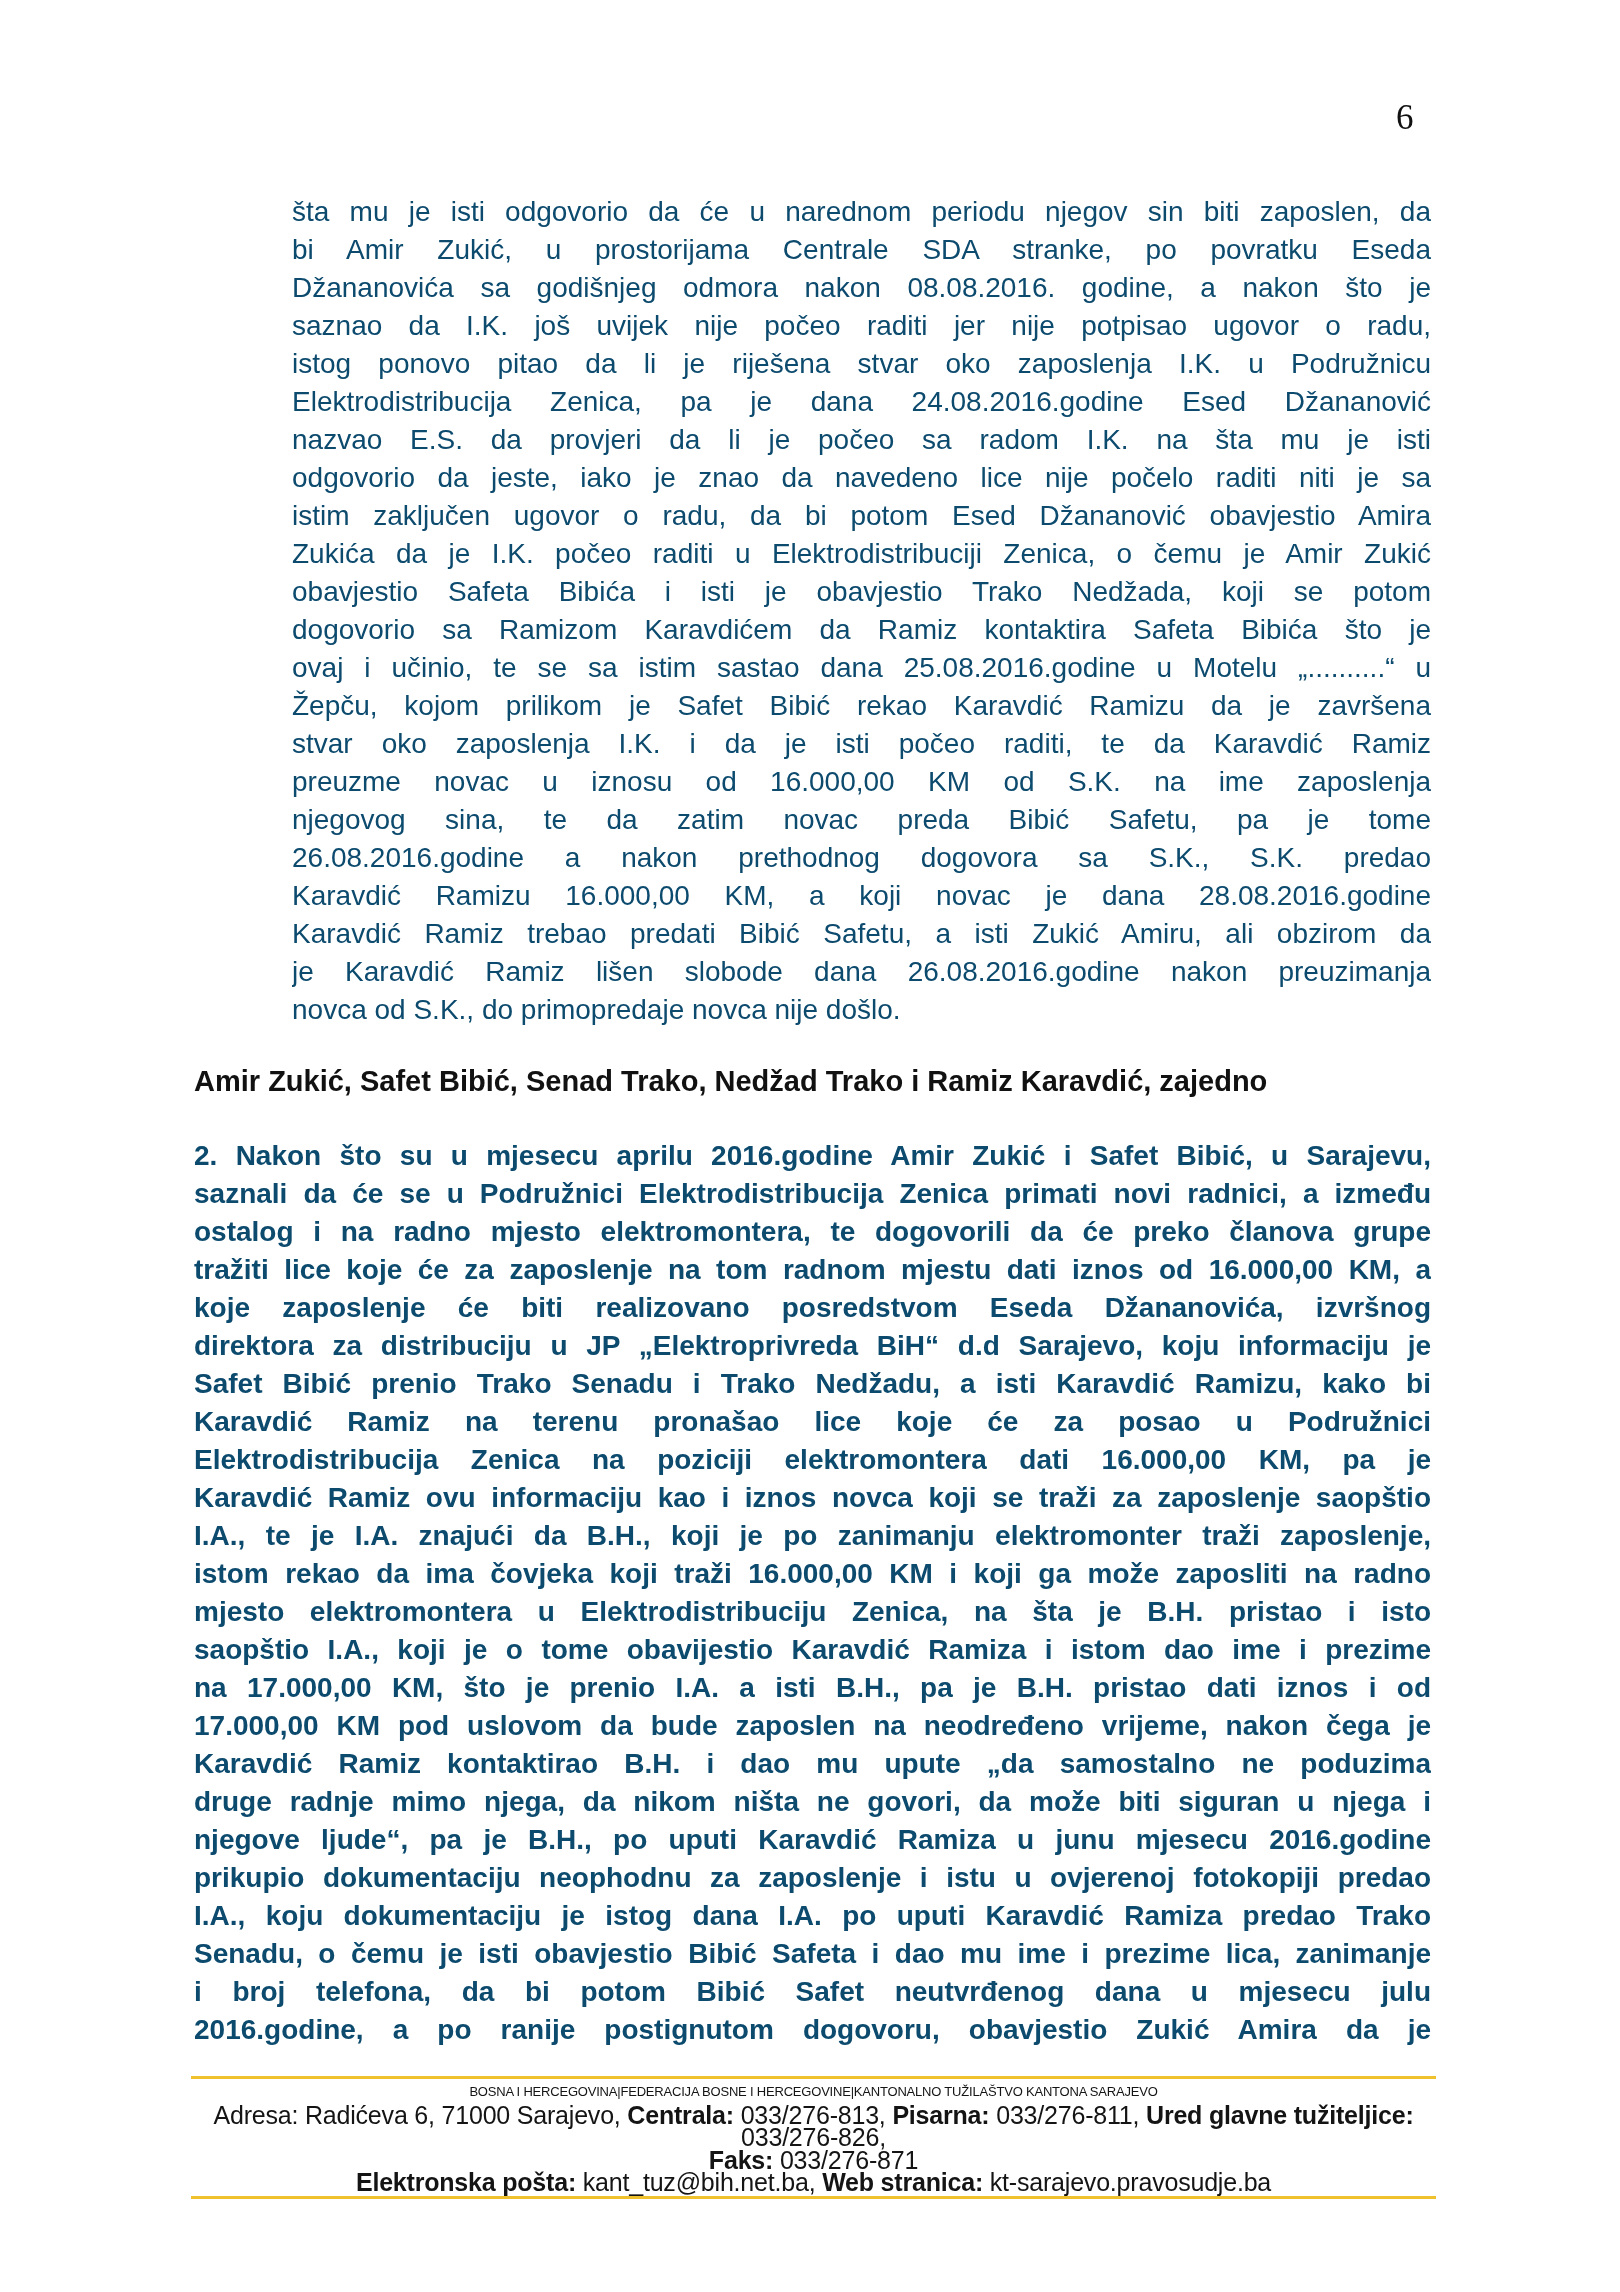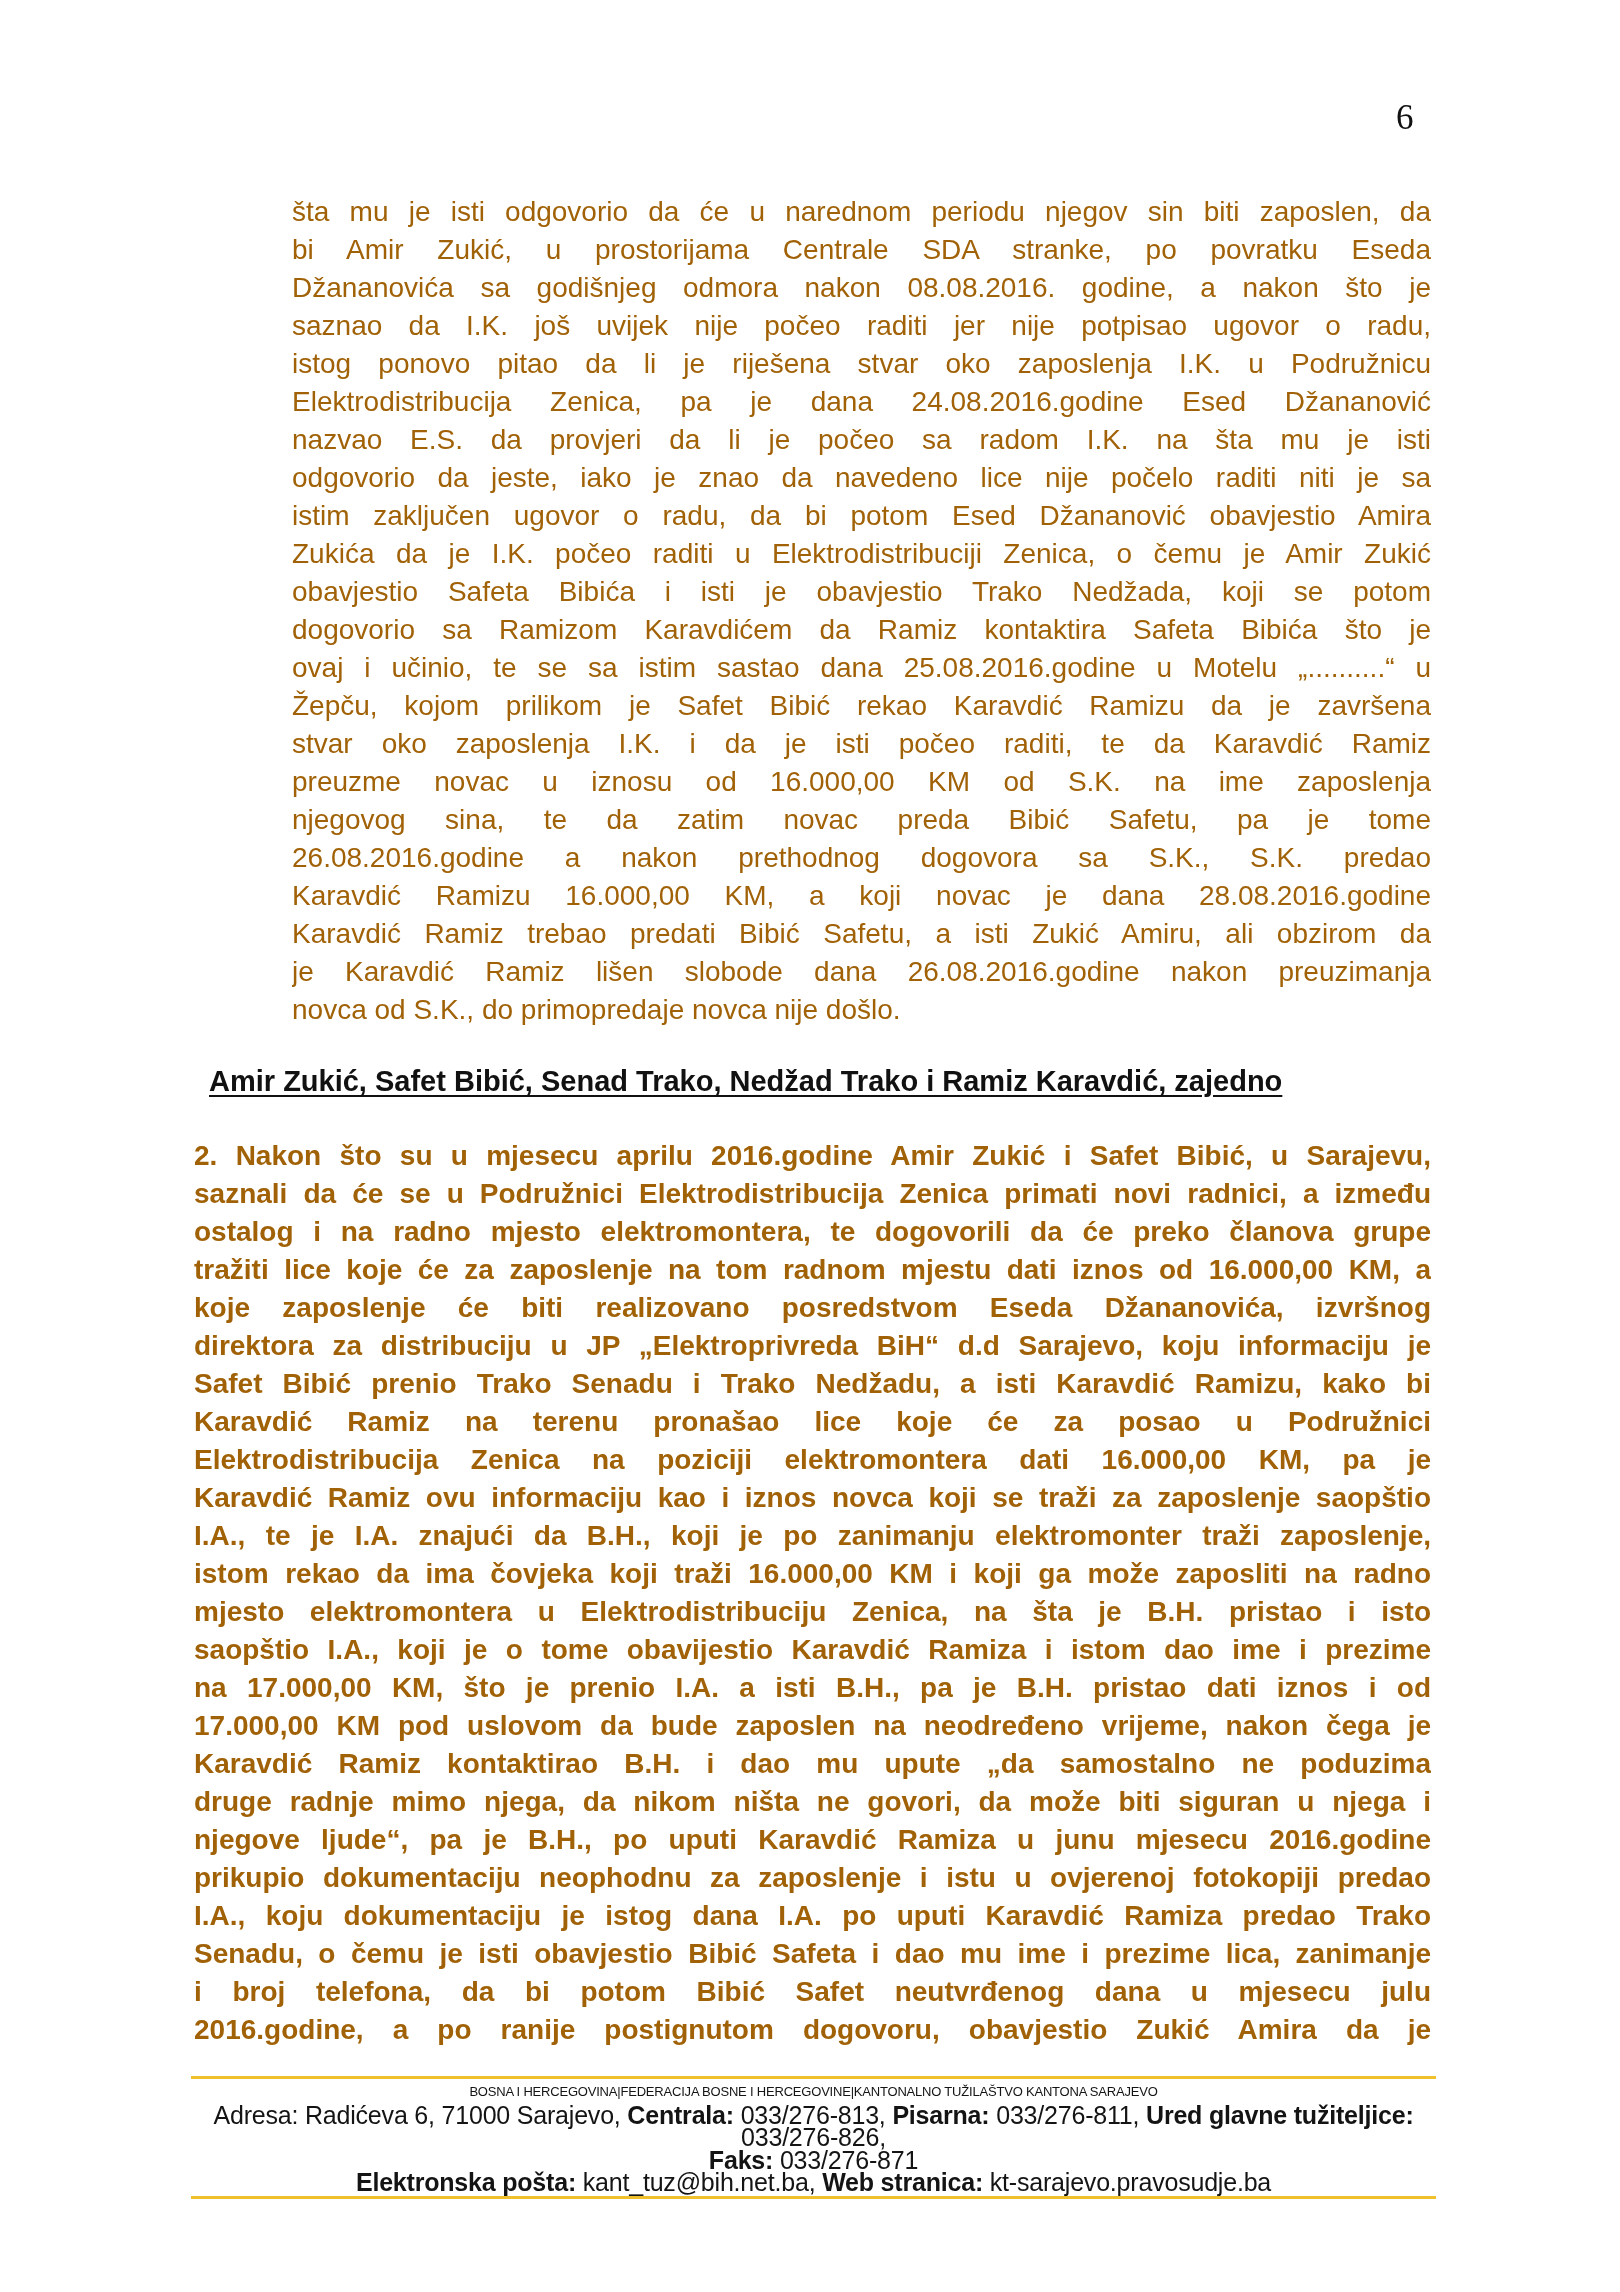--- a/index.html
+++ b/index.html
@@ -17,21 +17,21 @@
     left: 1396px;
     top: 98px;
     font-family: "Liberation Serif", serif;
     font-size: 35px;
     line-height: 39px;
     color: #111;
   }
   .para {
     position: absolute;
     font-size: 28px;
-    color: #a16207;
+    color: #0c4a6e;
   }
   .para1 { left: 292px; top: 193px;  width: 1139px; }
   .para2 { left: 194px; top: 1137px; width: 1237px; font-weight: bold; }
   .tline {
     height: 38px;
     line-height: 38px;
     text-align: justify;
     text-align-last: justify;
     overflow: hidden;
     white-space: normal;
@@ -42,21 +42,21 @@
     position: absolute;
     left: 194px;
     top: 1063px;
     width: 1237px;
     font-size: 29px;
     line-height: 37px;
     font-weight: bold;
     white-space: nowrap;
     color: #111;
   }
-  .heading-text { text-decoration: underline; text-underline-offset: 3.9px; margin-left: 15px; }
+  .heading-text { text-underline-offset: 3.9px; }
   .footer {
     position: absolute;
     left: 191px;
     top: 2076px;
     width: 1245px;
     border-top: 3.9px solid var(--rule, #EEC12D);
     border-bottom: 3.9px solid var(--rule, #EEC12D);
     padding: 2px 0 2.9px 0;
     text-align: center;
     color: #141414;

